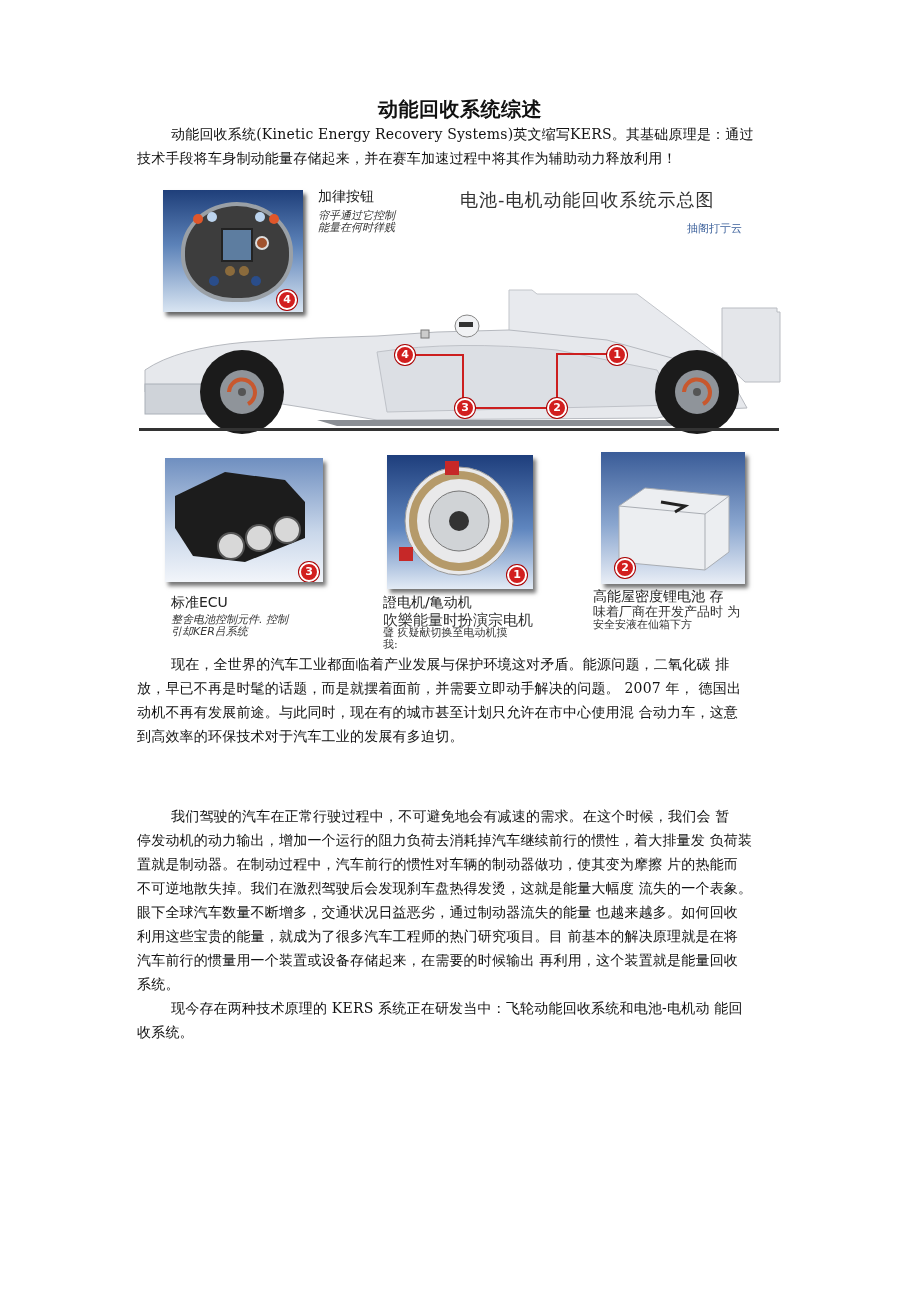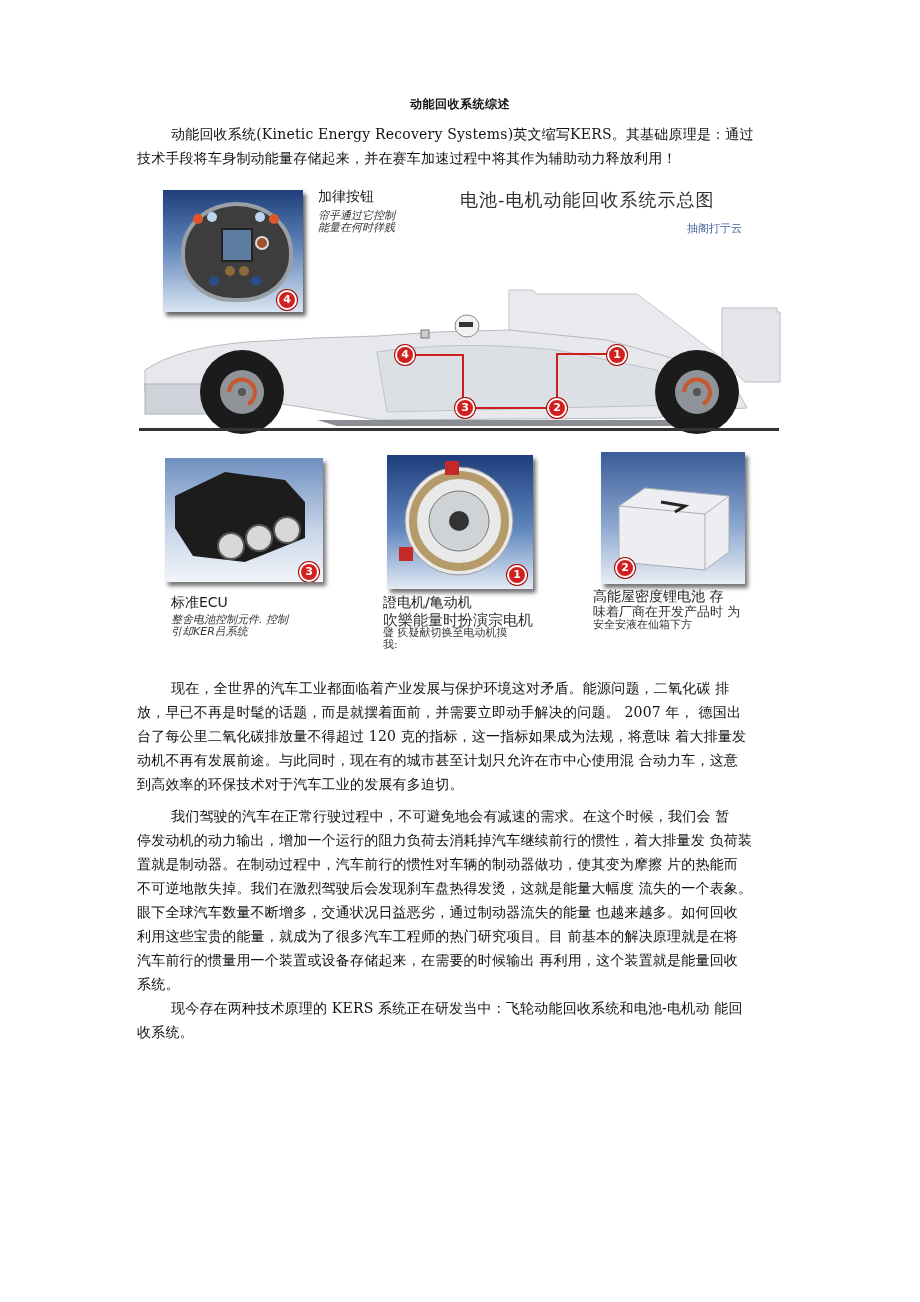--- a/index.html
+++ b/index.html
@@ -1,19 +1,19 @@
 <!DOCTYPE html>
 <html><head>
 <meta charset="utf-8">
 <style>
   html, body { margin: 0; padding: 0; background: #ffffff; }
   body { width: 920px; height: 1302px; position: relative; overflow: hidden;
          font-family: "DejaVu Serif", "Liberation Serif", serif; color: #111; }
   .title { position: absolute; top: 96px; left: 0; width: 920px; text-align: center;
-           font-family: "DejaVu Sans", sans-serif; font-weight: bold; font-size: 12px; letter-spacing: 0.5px; }
+           font-family: "DejaVu Sans", sans-serif; font-weight: bold; font-size: 20px; letter-spacing: 0.5px; }
   .para { position: absolute; left: 137px; width: 648px; font-size: 14px; line-height: 24px;
           text-align: justify; letter-spacing: 0.2px; }
   .para .line { display: block; white-space: nowrap; }
   .indent { padding-left: 34px; }
 
   
   .figure { position: absolute; left: 137px; top: 180px; width: 646px; height: 470px; }
   .wheel-card { position: absolute; left: 26px; top: 10px; width: 140px; height: 122px;
                 background: linear-gradient(180deg,#1f3f7a 0%, #5c82b8 45%, #d9e5f2 100%);
                 box-shadow: 3px 4px 4px #666; }
@@ -156,24 +156,23 @@
     </svg>
     <div class="badge" style="left:14px;top:106px;">2</div>
   </div>
   <div class="cap-head" style="left:456px;top:408px;">高能屋密度锂电池  存</div>
   <div class="cap-sub" style="left:456px;top:425px;font-style:normal;">
     <div style="font-size:13px;line-height:14px;">味着厂商在开发产品时  为</div>
     <div>安全安液在仙箱下方</div>
   </div>
 </div>
 
-<div class="para" style="top:676px;">
+<div class="para" style="top:652px;">
   <span class="line indent">现在，全世界的汽车工业都面临着产业发展与保护环境这对矛盾。能源问题，二氧化碳   排</span>
   <span class="line">放，早已不再是时髦的话题，而是就摆着面前，并需要立即动手解决的问题。 2007 年，  德国出</span>
-  <span class="line">台了每公里二氧化碳排放量不得超过 120 克的指标，这一指标如果成为法规，将意味 着大排量发</span>
   <span class="line">动机不再有发展前途。与此同时，现在有的城市甚至计划只允许在市中心使用混  合动力车，这意</span>
   <span class="line">到高效率的环保技术对于汽车工业的发展有多迫切。</span>
 </div>
 
 <div class="para" style="top:804px;">
   <span class="line indent">我们驾驶的汽车在正常行驶过程中，不可避免地会有减速的需求。在这个时候，我们会   暂</span>
   <span class="line">停发动机的动力输出，增加一个运行的阻力负荷去消耗掉汽车继续前行的惯性，着大排量发  负荷装</span>
   <span class="line">置就是制动器。在制动过程中，汽车前行的惯性对车辆的制动器做功，使其变为摩擦  片的热能而</span>
   <span class="line">不可逆地散失掉。我们在激烈驾驶后会发现刹车盘热得发烫，这就是能量大幅度  流失的一个表象。</span>
   <span class="line">眼下全球汽车数量不断增多，交通状况日益恶劣，通过制动器流失的能量  也越来越多。如何回收</span>

